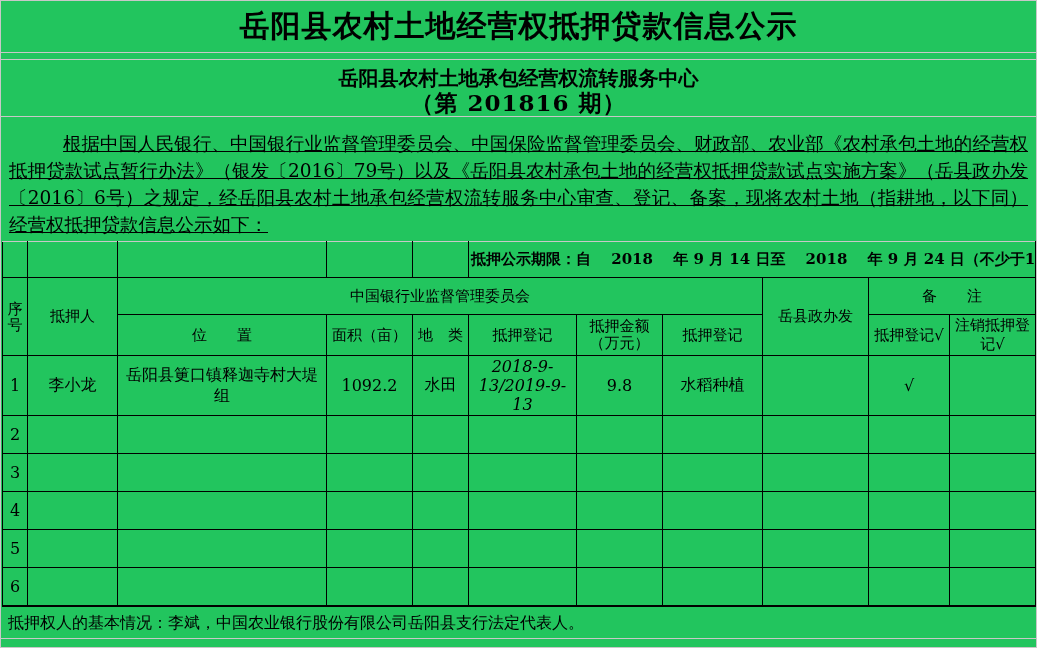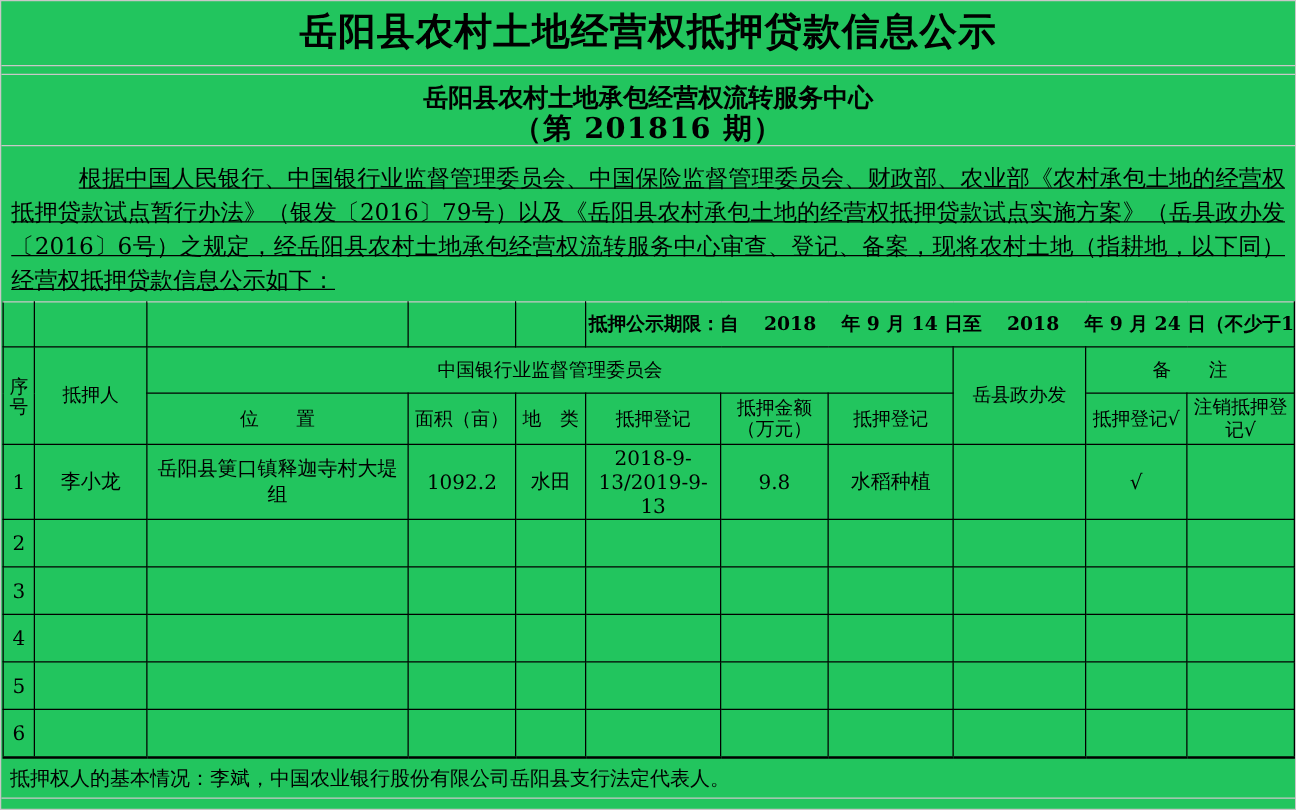--- a/index.html
+++ b/index.html
@@ -85,21 +85,21 @@
   }
   tr.hdr-a td { height: 37px; }
   tr.hdr-b td { height: 36px; }
   tr.data-first td { height: 40px; font-size: 16px; }
   tr.data-empty td { height: 38px; font-size: 16px; }
   tr.last-data td { border-bottom: 2px solid #000000; }
   td.pre-line { white-space: pre-line; line-height: 17px; }
   td.hdr-registered { font-size: 14px; }
   td.hdr-deregistered { font-size: 12px; }
   td.seq-hdr { line-height: 16px; padding: 0; }
-  td.term-cell { line-height: 19px; }
+  td.term-cell { line-height: 19px; font-style: italic; }
   
   .note-row {
     height: 32px;
     line-height: 31px;
     border-bottom: 1px solid #c8c8c8;
     font-size: 16px;
     padding-left: 7px;
     text-align: left;
   }
 </style>

